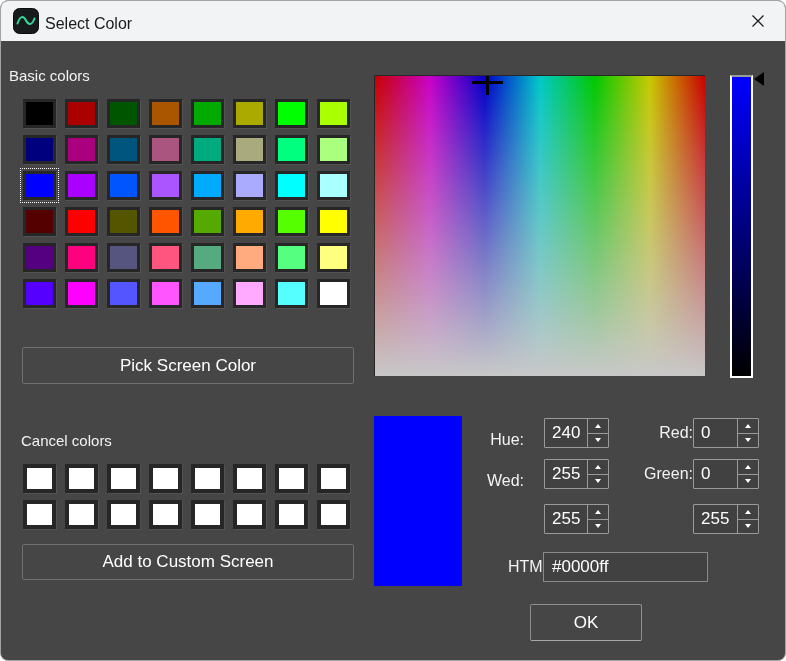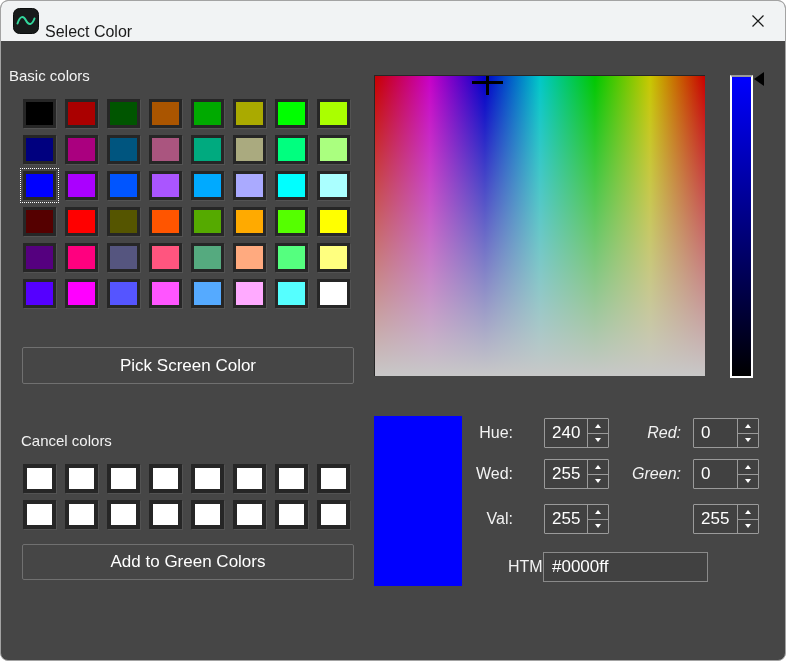--- a/index.html
+++ b/index.html
@@ -7,21 +7,21 @@
   .dialog{
     position:relative;width:786px;height:661px;
     background:#464646;border:1px solid #a3a3a3;border-radius:8px;
     overflow:hidden;
     font-family:"Liberation Sans", sans-serif;
   }
   
   .titlebar{position:absolute;left:0;top:0;width:100%;height:40px;background:#f1f3f4;
     display:flex;align-items:center;}
   .app-icon{position:absolute;left:12px;top:7px;width:26px;height:26px;}
-  .title-text{position:absolute;left:44px;top:12px;line-height:38px;font-size:16px;color:#1a1a1a;}
+  .title-text{position:absolute;left:44px;top:4px;line-height:38px;font-size:16px;color:#1a1a1a;}
   .close-btn{position:absolute;right:8px;top:5px;width:38px;height:30px;
     display:flex;align-items:center;justify-content:center;cursor:default;}
   
   .sec-label{position:absolute;color:#f2f2f2;font-size:15px;}
   .lbl-basic{left:8px;top:66px;}
   .lbl-custom{left:20px;top:431px;}
   
   .grid{position:absolute;display:grid;grid-template-columns:repeat(8,33px);column-gap:9px;row-gap:7px;}
   .grid-basic{left:22px;top:98px;}
   .grid-custom{left:22px;top:463px;}
@@ -43,22 +43,22 @@
   .crosshair-h{position:absolute;left:97px;top:5px;width:31px;height:3px;background:#000;}
   
   .val-slider{position:absolute;left:729px;top:74px;width:23px;height:303px;
     border:2px solid #ffffff;border-top-color:#9a9a9a;}
   .val-arrow{position:absolute;left:753px;top:71px;width:0;height:0;
     border-top:7px solid transparent;border-bottom:7px solid transparent;border-right:10px solid #000;}
   
   .preview{position:absolute;left:373px;top:415px;width:88px;height:170px;}
   
   .flabel{position:absolute;color:#f2f2f2;font-size:16px;text-align:right;line-height:30px;height:30px;}
-  .l-hue,.l-sat,.l-val{left:416px;width:96px;}
-  .l-red,.l-green,.l-blue{left:584px;width:96px;font-style:italic;}
+  .l-hue,.l-sat,.l-val{left:427px;width:96px;margin-top:7px;}
+  .l-red,.l-green,.l-blue{left:596px;width:96px;}
   .l-html{left:452px;width:103px;}
   .r1{top:417px;} .r2{top:458px;} .r3{top:503px;} .r4{top:551px;}
   .spin{position:absolute;width:65px;height:30px;border:1px solid #9a9a9a;background:#414141;
     display:flex;border-radius:1px;}
   .s-hsv{left:543px;} .s-rgb{left:692px;width:66px;}
   .spin-val{flex:1;color:#ffffff;font-size:17px;line-height:28px;padding-left:7px;overflow:hidden;}
   .spin-btns{width:21px;border-left:1px solid #9a9a9a;display:flex;flex-direction:column;}
   .spin-half{flex:1;display:flex;align-items:center;justify-content:center;}
   .spin-half.up{border-bottom:1px solid #9a9a9a;}
   .tri-up{width:0;height:0;border-left:3px solid transparent;border-right:3px solid transparent;
@@ -161,21 +161,21 @@
       <div class="swatch custom" style="background: rgb(255, 255, 255);"></div>
       <div class="swatch custom" style="background: rgb(255, 255, 255);"></div>
       <div class="swatch custom" style="background: rgb(255, 255, 255);"></div>
       <div class="swatch custom" style="background: rgb(255, 255, 255);"></div>
       <div class="swatch custom" style="background: rgb(255, 255, 255);"></div>
       <div class="swatch custom" style="background: rgb(255, 255, 255);"></div>
       <div class="swatch custom" style="background: rgb(255, 255, 255);"></div>
       <div class="swatch custom" style="background: rgb(255, 255, 255);"></div>
     </div>
 
-  <button class="btn btn-add">Add to Green Colors</button>
+  <button class="btn btn-add">Add to Custom Screen</button>
 
   <div class="preview" style="background: rgb(0, 0, 255);"></div>
 
   <span class="flabel l-hue r1">Hue:</span>
   <div class="spin s-hsv r1">
     <span class="spin-val">240</span>
     <span class="spin-btns">
         <span class="spin-half up">
           <i class="tri-up"></i>
         </span>
@@ -191,21 +191,20 @@
     <span class="spin-btns">
         <span class="spin-half up">
           <i class="tri-up"></i>
         </span>
         <span class="spin-half">
           <i class="tri-down"></i>
         </span>
       </span>
   </div>
 
-  <span class="flabel l-val r3">Val:</span>
   <div class="spin s-hsv r3">
     <span class="spin-val">255</span>
     <span class="spin-btns">
         <span class="spin-half up">
           <i class="tri-up"></i>
         </span>
         <span class="spin-half">
           <i class="tri-down"></i>
         </span>
       </span>
@@ -245,14 +244,15 @@
         </span>
         <span class="spin-half">
           <i class="tri-down"></i>
         </span>
       </span>
   </div>
 
   <span class="flabel l-html r4">HTML:</span>
   <div class="html-field">#0000ff</div>
 
+  <button class="btn btn-ok">OK</button>
 
 </div>
 
 </body></html>

